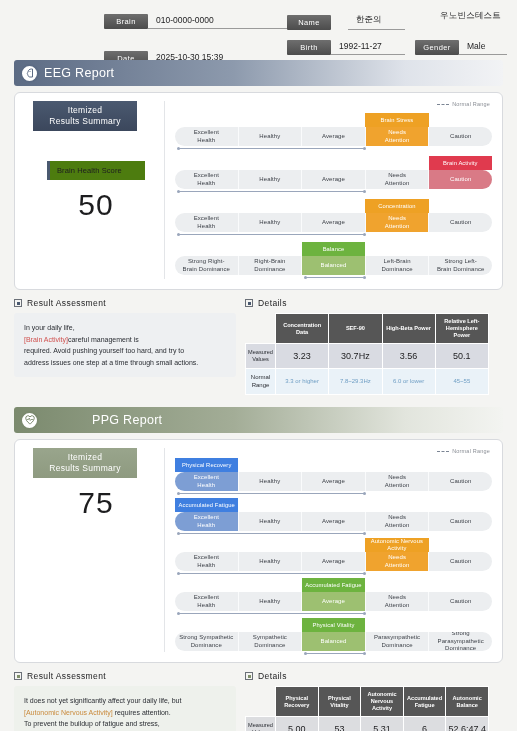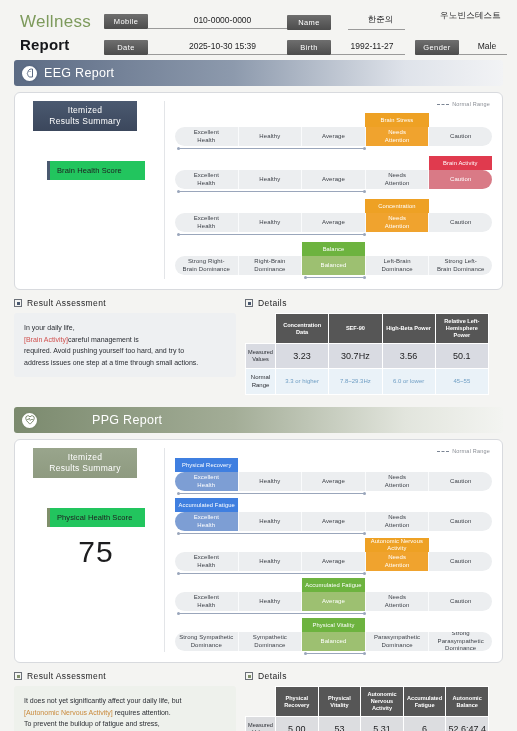--- a/index.html
+++ b/index.html
@@ -18,21 +18,21 @@
   .brand-2 { font-size: 15px; color: #15161a; font-weight: 700; margin-top: 4px; letter-spacing: .2px; }
 
   .fld { position: absolute; display: flex; align-items: center; }
   .fld-tag {
     background: linear-gradient(180deg,#6e6e6e,#4c4c4c);
     color: #fff; font-size: 7.5px; letter-spacing: .4px;
     padding: 3px 0; width: 44px; text-align: center; border-radius: 1px;
   }
   .fld-val {
     font-size: 8.5px; color: #1d1d1f; padding-left: 8px;
-    border-bottom: 1px solid #9a9a9a; flex: 1; padding-bottom: 3px; white-space: nowrap; text-align: center;
+    border-bottom: 1px solid #9a9a9a; flex: 1; padding-bottom: 3px; white-space: nowrap;
   }
   .org-name {
     position: absolute; right: 16px; top: 10px;
     font-size: 8.5px; color: #1d1d1f; letter-spacing: .2px;
   }
 
   
   .banner {
     position: relative; height: 26px; margin: 0 14px;
     display: flex; align-items: center; border-radius: 3px;
@@ -55,21 +55,21 @@
     display: flex;
   }
   .card-left { width: 140px; flex: 0 0 140px; position: relative; border-right: 1px solid #e3e5e8; }
   .itemized {
     width: 104px; margin-left: 8px; text-align: center; color: #fff;
     font-size: 8.5px; line-height: 11px; padding: 4px 2px; letter-spacing: .3px;
   }
   .itemized.eeg { background: linear-gradient(180deg,#4a5970,#3b475c); }
   .itemized.ppg { background: linear-gradient(180deg,#99a58c,#8e9a80); }
   .score-pill {
-    margin: 30px 0 0 22px; background: #22c55e; width: 98px;
+    margin: 30px 0 0 22px; background: #4d7c0f; width: 98px;
     font-size: 7.5px; color: #1d1d1f; padding: 5px 0 5px 7px; letter-spacing: .1px;
   }
   .score-pill.eeg { border-left: 3px solid #4a5970; }
   .score-pill.ppg { border-left: 3px solid #7f8f6a; }
   .score-num {
     margin: 8px 0 0 22px; width: 98px; text-align: center;
     font-size: 30px; color: #1d1d1f; font-weight: 300; letter-spacing: 1px;
   }
 
   .card-right { flex: 1; position: relative; padding-left: 10px; }
@@ -151,36 +151,32 @@
   
   .det.ppg tr.mv td { background: #dcdde0; }
   .det.ppg tr.mv td.lbl { background: #dcdde0; color: #2a2d33; }
 </style>
 </head>
 <body>
 
 <div class="page">
 
   <div class="header">
-    <div class="brand">
-      <div class="brand-1">Wellness</div>
-      <div class="brand-2">Report</div>
-    </div>
 
     <div class="org-name">우노빈스테스트</div>
 
     <div class="fld" style="left:104px; top:14px; width:185px;">
-      <span class="fld-tag">Mobile</span>
+      <span class="fld-tag">Brain</span>
       <span class="fld-val">010-0000-0000</span>
     </div>
     <div class="fld" style="left:287px; top:14px; width:118px;gap:17px;">
       <span class="fld-tag">Name</span>
       <span class="fld-val">한준의</span>
     </div>
-    <div class="fld" style="left:104px; top:40px; width:185px;">
+    <div class="fld" style="left:104px; top:51px; width:185px;">
       <span class="fld-tag">Date</span>
       <span class="fld-val">2025-10-30 15:39</span>
     </div>
     <div class="fld" style="left:287px; top:40px; width:118px;">
       <span class="fld-tag">Birth</span>
       <span class="fld-val">1992-11-27</span>
     </div>
     <div class="fld" style="left:415px; top:40px; width:92px;">
       <span class="fld-tag">Gender</span>
       <span class="fld-val">Male</span>
@@ -197,20 +193,21 @@
     <span class="banner-title">EEG Report</span>
   </div>
 
   <div class="card">
     <div class="card-left">
       <div class="itemized eeg">
         <div>Itemized</div>
         <div>Results Summary</div>
       </div>
       <div class="score-pill eeg">Brain Health Score</div>
+      <div class="score-num">50</div>
     </div>
     <div class="card-right">
       <div class="legend">
         <span class="legend-dash"></span>
         <span>Normal Range</span>
       </div>
 
       <div class="row" style="margin-top:10px;">
         <div class="tag" style="left:60%;width:20%;background:#eea124;">Brain Stress</div>
         <div class="track">
@@ -320,21 +317,20 @@
     </span>
     <span class="banner-title">PPG Report</span>
   </div>
 
   <div class="card">
     <div class="card-left">
       <div class="itemized ppg">
         <div>Itemized</div>
         <div>Results Summary</div>
       </div>
-      <div class="score-pill ppg">Physical Health Score</div>
       <div class="score-num">75</div>
     </div>
     <div class="card-right">
       <div class="legend">
         <span class="legend-dash"></span>
         <span>Normal Range</span>
       </div>
 
       <div class="row" style="margin-top:8px;height:36px;">
         <div class="tag" style="left:0%;width:20%;background:#3f7fe0;">Physical Recovery</div>

